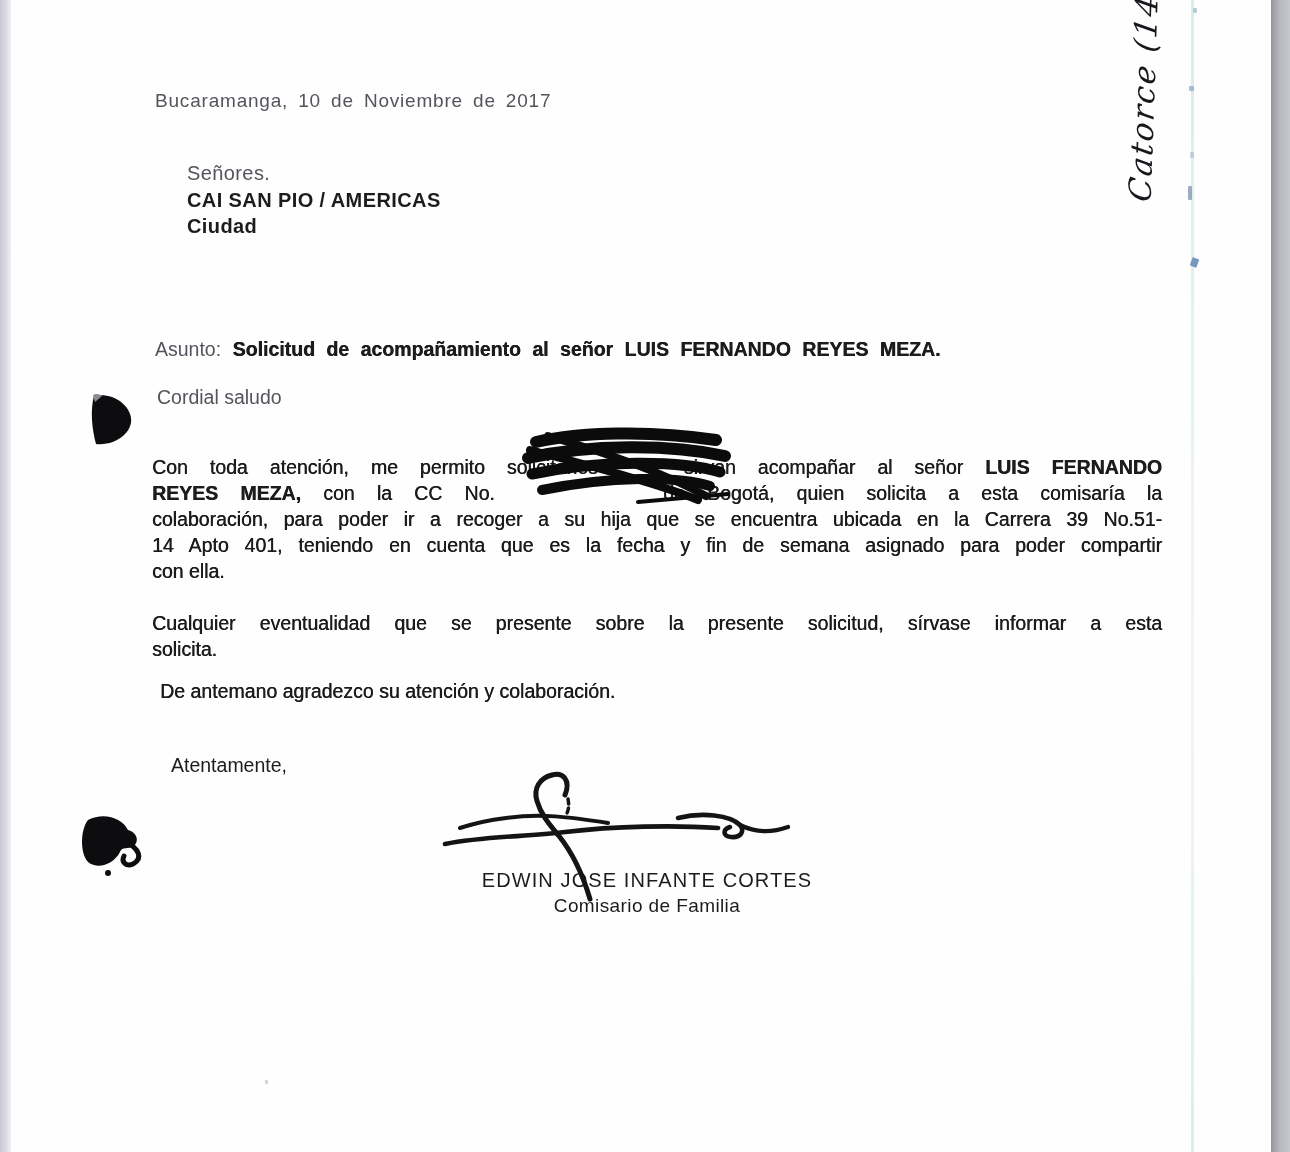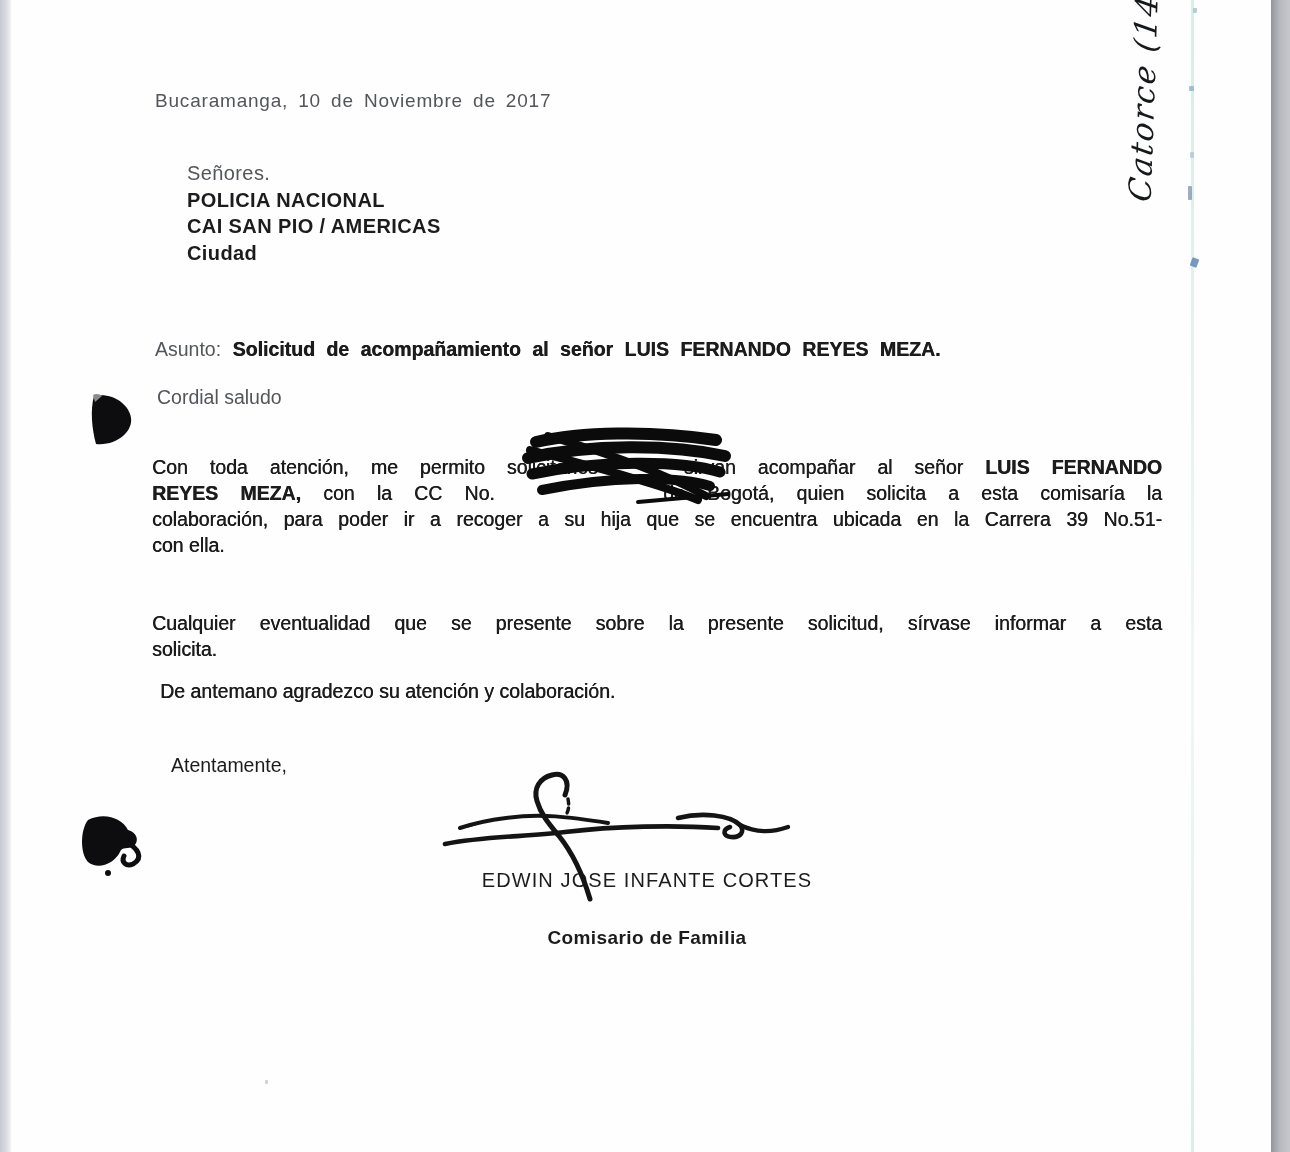--- a/index.html
+++ b/index.html
@@ -27,21 +27,21 @@
   .para{width:1010px;}
   .line{text-align:left;}
   .line.just{text-align:justify;text-align-last:justify;}
   .gap{display:inline-block;height:1px;}
   .date{font-size:19px;letter-spacing:.8px;word-spacing:4px;}
   .recipient .line{font-size:20px;line-height:26.5px;letter-spacing:.4px;margin-left:32px;}
   .subject{font-size:19.5px;word-spacing:6px;}
   .greeting{font-size:19.5px;}
   .signer{width:352px;text-align:center;}
   .signer-name{font-size:20px;font-weight:normal;letter-spacing:1.1px;line-height:25px;}
-  .signer-title{font-size:19px;font-weight:bold;letter-spacing:.4px;line-height:25px;margin-top:32px;}
+  .signer-title{font-size:19px;font-weight:normal;letter-spacing:.4px;line-height:25px;}
   .folio-note{
     width:196px;height:44px;left:1049px;top:82px;
     transform:rotate(-88deg) skewX(-7deg);
     font-family:"DejaVu Serif",serif;font-style:italic;
     font-size:31px;letter-spacing:2px;color:#17181c;text-align:center;white-space:nowrap;
   }
   svg{position:absolute;overflow:visible;}
 </style>
 </head>
 <body>
@@ -70,36 +70,36 @@
     <path d="M50,32 C62,38 68,48 57,54 C50,57 45,52 48,46" fill="none" stroke="#0d0d0f" stroke-width="5" stroke-linecap="round"></path>
     <circle cx="32" cy="63" r="3" fill="#0d0d0f"></circle>
   </svg>
 
   <div class="scan-text">
 
     <div class="abs lt date faded" style="left:155px;top:88px">Bucaramanga, 10 de Noviembre de 2017</div>
 
     <div class="abs recipient" style="left:155px;top:160px">
         <div class="line"><span class="faded">Señores.</span></div>
-        <div class="line"><span class="b">POLICIA NACIONAL</span></div>
         <div class="line"><span class="b">CAI SAN PIO / AMERICAS</span></div>
         <div class="line"><span class="b">Ciudad</span></div>
       </div>
 
     <div class="abs lt subject" style="left:155px;top:336px">
       <span class="faded">Asunto:</span>
       <span class="b semi">Solicitud de acompañamiento al señor LUIS FERNANDO REYES MEZA.</span>
     </div>
 
     <div class="abs lt greeting faded" style="left:157px;top:384px">Cordial saludo</div>
 
     <div class="abs lt para semi" style="left:152px;top:428px">
         <div class="line just"><span>Con toda atención, me permito solicitarles </span><span class="gap" style="width: 42px;"></span><span> sirvan acompañar al señor </span><span class="b">LUIS FERNANDO</span></div>
         <div class="line just"><span class="b">REYES MEZA,</span><span> con la CC No. </span><span class="gap" style="width: 124px;"></span><span> de Bogotá, quien solicita a esta comisaría la</span></div>
         <div class="line just"><span>colaboración, para poder ir a recoger a su hija que se encuentra ubicada en la Carrera 39 No.51-</span></div>
+        <div class="line just"><span>14 Apto 401, teniendo en cuenta que es la fecha y fin de semana asignado para poder compartir</span></div>
         <div class="line"><span>con ella.</span></div>
       </div>
 
     <div class="abs lt para semi" style="left:152px;top:584px">
         <div class="line just"><span>Cualquier eventualidad que se presente sobre la presente solicitud, sírvase informar a esta</span></div>
         <div class="line"><span>solicita.</span></div>
       </div>
 
     <div class="abs lt semi" style="left:160px;top:652px">De antemano agradezco su atención y colaboración.</div>
 

